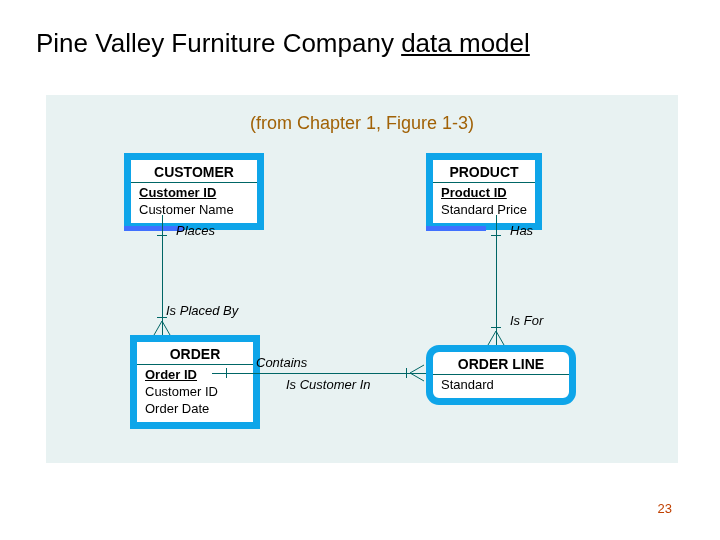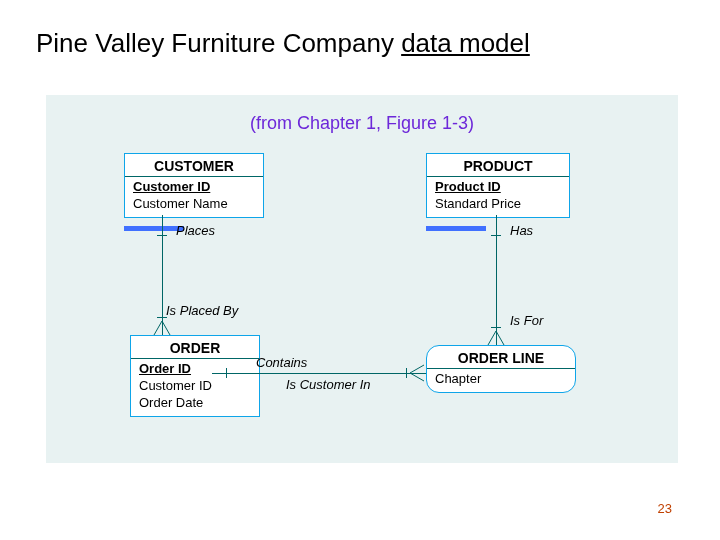--- a/index.html
+++ b/index.html
@@ -28,26 +28,26 @@
     width: 632px;
     height: 368px;
     background: #e8f2f2;
   }
   .subtitle {
     position: absolute;
     top: 18px;
     width: 100%;
     text-align: center;
     font-size: 18px;
-    color: #6d28d9;
+    color: #a16207;
   }
   .entity {
     position: absolute;
     background: #fff;
-    border: 1px solid #0ea5e9;
+    border: 7px solid #0ea5e9;
     font-family: Arial, sans-serif;
   }
   .entity .ename {
     font-size: 14px;
     font-weight: bold;
     text-align: center;
     padding: 4px 8px 2px;
   }
   .entity .attrs {
     border-top: 1px solid #006666;
@@ -107,41 +107,41 @@
   <div class="subtitle">(from Chapter 1, Figure 1-3)</div>
 
   <div class="entity" style="left:78px; top:58px; width:140px;">
     <div class="ename">CUSTOMER</div>
     <div class="attrs">
       <div class="key">Customer ID</div>
       <div>Customer Name</div>
     </div>
   </div>
 
-  <div class="entity" style="left:380px; top:58px; width:144px;">
+  <div class="entity" style="left:380px; top:58px; width:116px;">
     <div class="ename">PRODUCT</div>
     <div class="attrs">
       <div class="key">Product ID</div>
       <div>Standard Price</div>
     </div>
   </div>
 
   <div class="entity" style="left:36px; top:240px; width:130px;margin-left:48px;">
     <div class="ename">ORDER</div>
     <div class="attrs">
       <div class="key">Order ID</div>
       <div>Customer ID</div>
       <div>Order Date</div>
     </div>
   </div>
 
   <div class="entity round" style="left:380px; top:250px; width:150px;">
     <div class="ename">ORDER LINE</div>
     <div class="attrs">
-      <div>Chapter</div>
+      <div>Standard</div>
     </div>
   </div>
 
   <div class="accent-bar" style="left:78px; top:131px; width:60px;"></div>
   <div class="accent-bar" style="left:380px; top:131px; width:60px;"></div>
 
   <div class="line vline" style="left:116px; top:120px; height:120px;"></div>
 
   <div class="htick" style="left:111px; top:140px;"></div>
 

